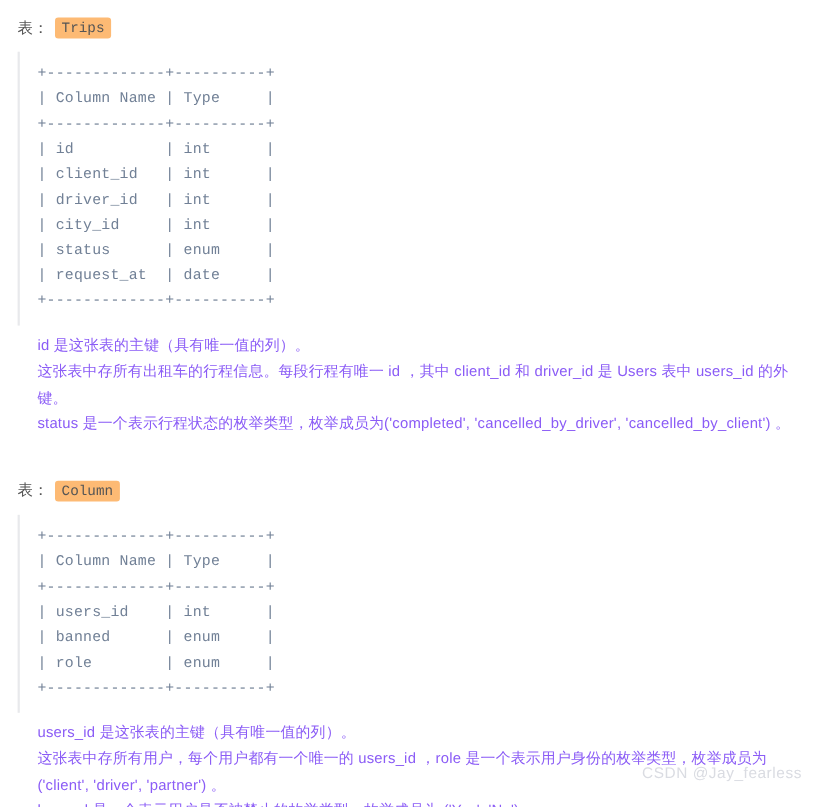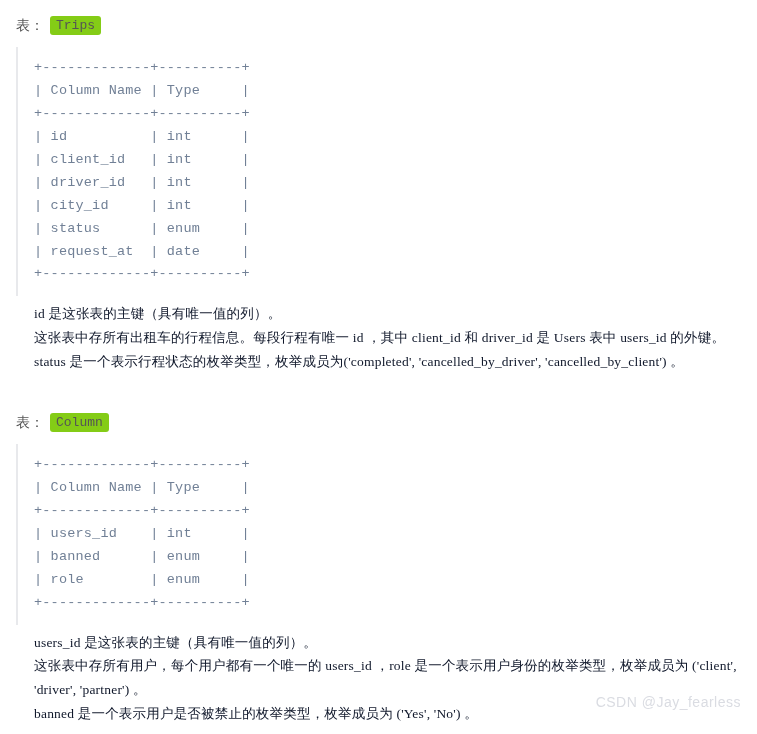--- a/index.html
+++ b/index.html
@@ -12,51 +12,51 @@
     }
     .section-header {
       font-size: 14px;
       color: #555;
       margin-bottom: 12px;
       display: flex;
       align-items: center;
       gap: 6px;
     }
     .inline-code {
-      background: #84cc16;
+      background: #fdba74;
       padding: 2px 6px;
       border-radius: 3px;
       font-family: "Courier New", Consolas, monospace;
       font-size: 13px;
       color: #555;
     }
     .code-block {
       border-left: 2px solid #e8e9ec;
       padding: 10px 0 10px 16px;
       font-family: "Courier New", Consolas, monospace;
       font-size: 13.5px;
       line-height: 1.7;
       color: #718096;
       letter-spacing: 0.2px;
       white-space: pre;
       margin-bottom: 6px;
     }
     .desc-block {
-      font-family: Liberation Serif, serif;
+      font-family: Liberation Sans, sans-serif;
       font-size: 13.5px;
       line-height: 1.75;
-      color: #0f172a;
+      color: #8b5cf6;
       letter-spacing: 0.2px;
       padding-left: 18px;
       margin-bottom: 40px;
       white-space: pre-wrap;
     }
     .watermark {
       position: fixed;
-      right: 16px;
+      right: 28px;
       bottom: 24px;
       color: #dadce2;
       font-size: 14px;
       letter-spacing: 0.5px;
       font-family: -apple-system, sans-serif;
       pointer-events: none;
     }
   </style>
 </head>
 <body>

